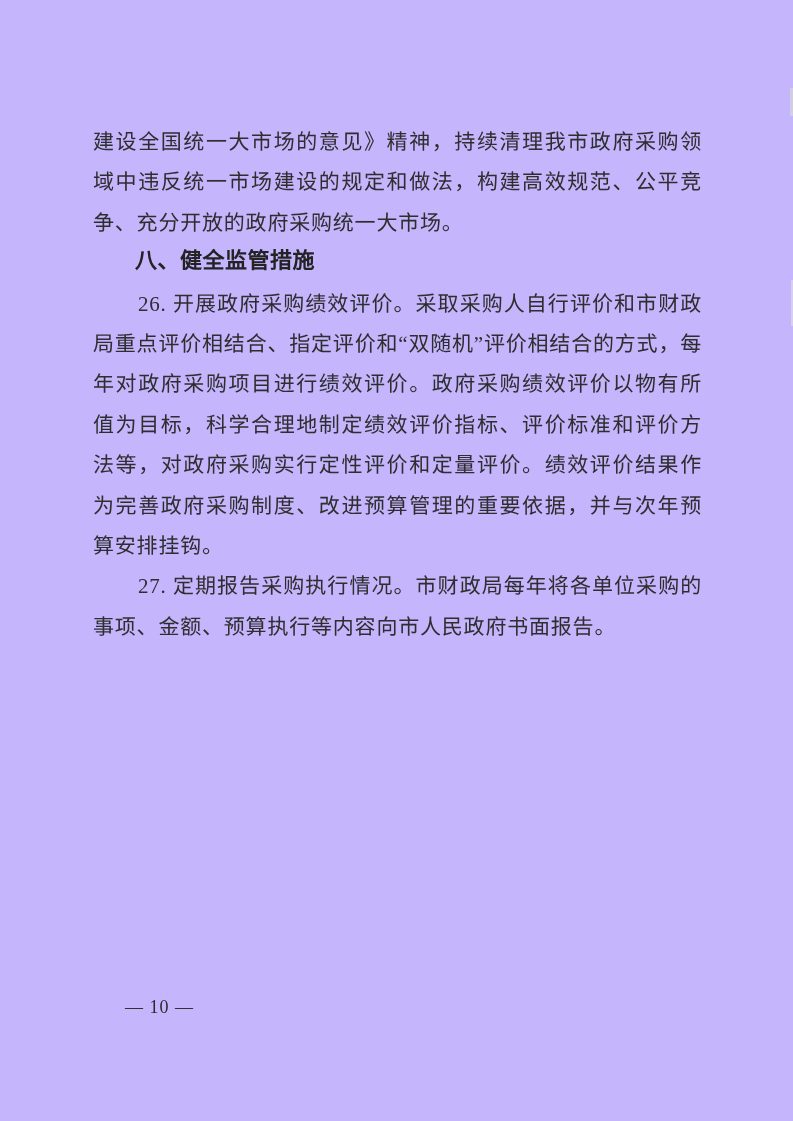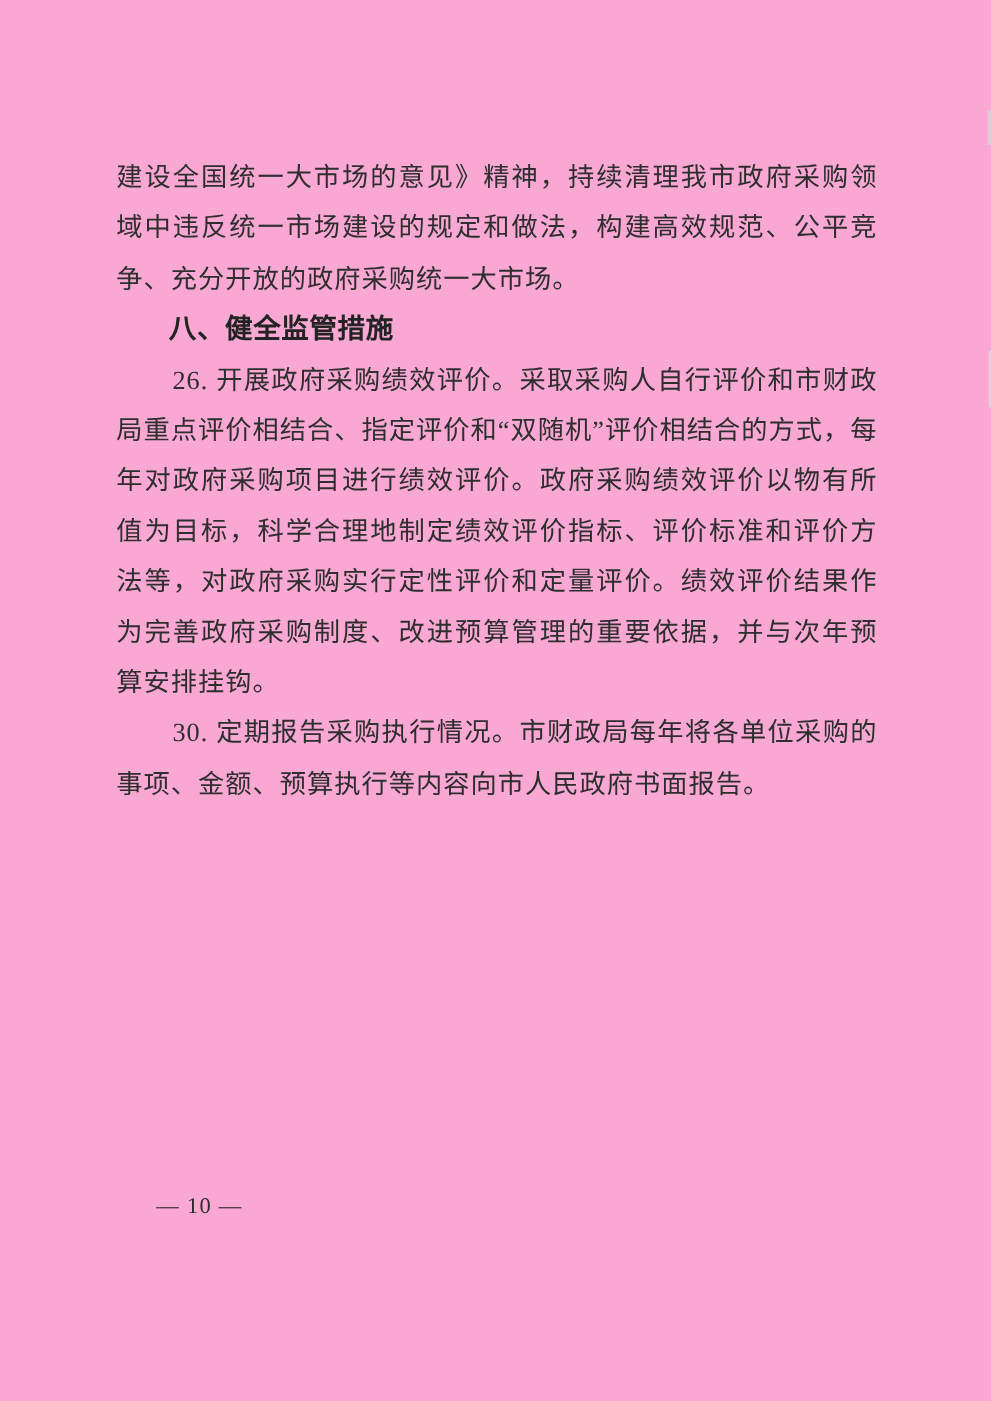--- a/index.html
+++ b/index.html
@@ -4,21 +4,21 @@
 <style>
   html, body {
     margin: 0;
     padding: 0;
     background: #ffffff;
   }
   .page {
     position: relative;
     width: 793px;
     height: 1121px;
-    background: #f9a8d4;
+    background: #c4b5fd;
     overflow: hidden;
     font-family: "Liberation Serif", "DejaVu Serif", serif;
     color: #2e2e2e;
   }
   .doc-body {
     position: absolute;
     top: 122px;
     left: 93px;
     width: 609px;
   }
@@ -32,31 +32,31 @@
     text-justify: inter-character;
     word-break: break-all;
     overflow-wrap: anywhere;
     text-align-last: left;
     font-weight: normal;
   }
   .doc-body p.indented {
     text-indent: 45px;
   }
   .doc-body h2.section-heading {
-    font-family: Liberation Sans, sans-serif;
+    font-family: Liberation Mono, monospace;
     font-weight: bold;
     color: #232323;
     font-size: 22px;
     text-indent: 42px;
     letter-spacing: 0.5px;
   }
   .page-footer {
     position: absolute;
     left: 125px;
-    top: 954px;
+    top: 997px;
     font-size: 18px;
     letter-spacing: 1px;
     color: #2a2a2a;
     font-family: "Liberation Serif", "DejaVu Serif", serif;
   }
   .scan-artifact-1 {
     position: absolute;
     right: 0;
     top: 88px;
     width: 3px;
@@ -81,21 +81,21 @@
 
   <div class="doc-body">
     <p>建设全国统一大市场的意见》精神，持续清理我市政府采购领域中违反统一市场建设的规定和做法，构建高效规范、公平竞争、充分开放的政府采购统一大市场。</p>
 
 
 
     <h2 class="section-heading">八、健全监管措施</h2>
 
     <p class="indented">26. 开展政府采购绩效评价。采取采购人自行评价和市财政局重点评价相结合、指定评价和“双随机”评价相结合的方式，每年对政府采购项目进行绩效评价。政府采购绩效评价以物有所值为目标，科学合理地制定绩效评价指标、评价标准和评价方法等，对政府采购实行定性评价和定量评价。绩效评价结果作为完善政府采购制度、改进预算管理的重要依据，并与次年预算安排挂钩。</p>
 
-    <p class="indented">30. 定期报告采购执行情况。市财政局每年将各单位采购的事项、金额、预算执行等内容向市人民政府书面报告。</p>
+    <p class="indented">27. 定期报告采购执行情况。市财政局每年将各单位采购的事项、金额、预算执行等内容向市人民政府书面报告。</p>
   </div>
 
   <div class="page-footer">
     <span>— 10 —</span>
   </div>
 
   <div class="scan-artifact-1"></div>
   <div class="scan-artifact-2"></div>
 
 </div>

